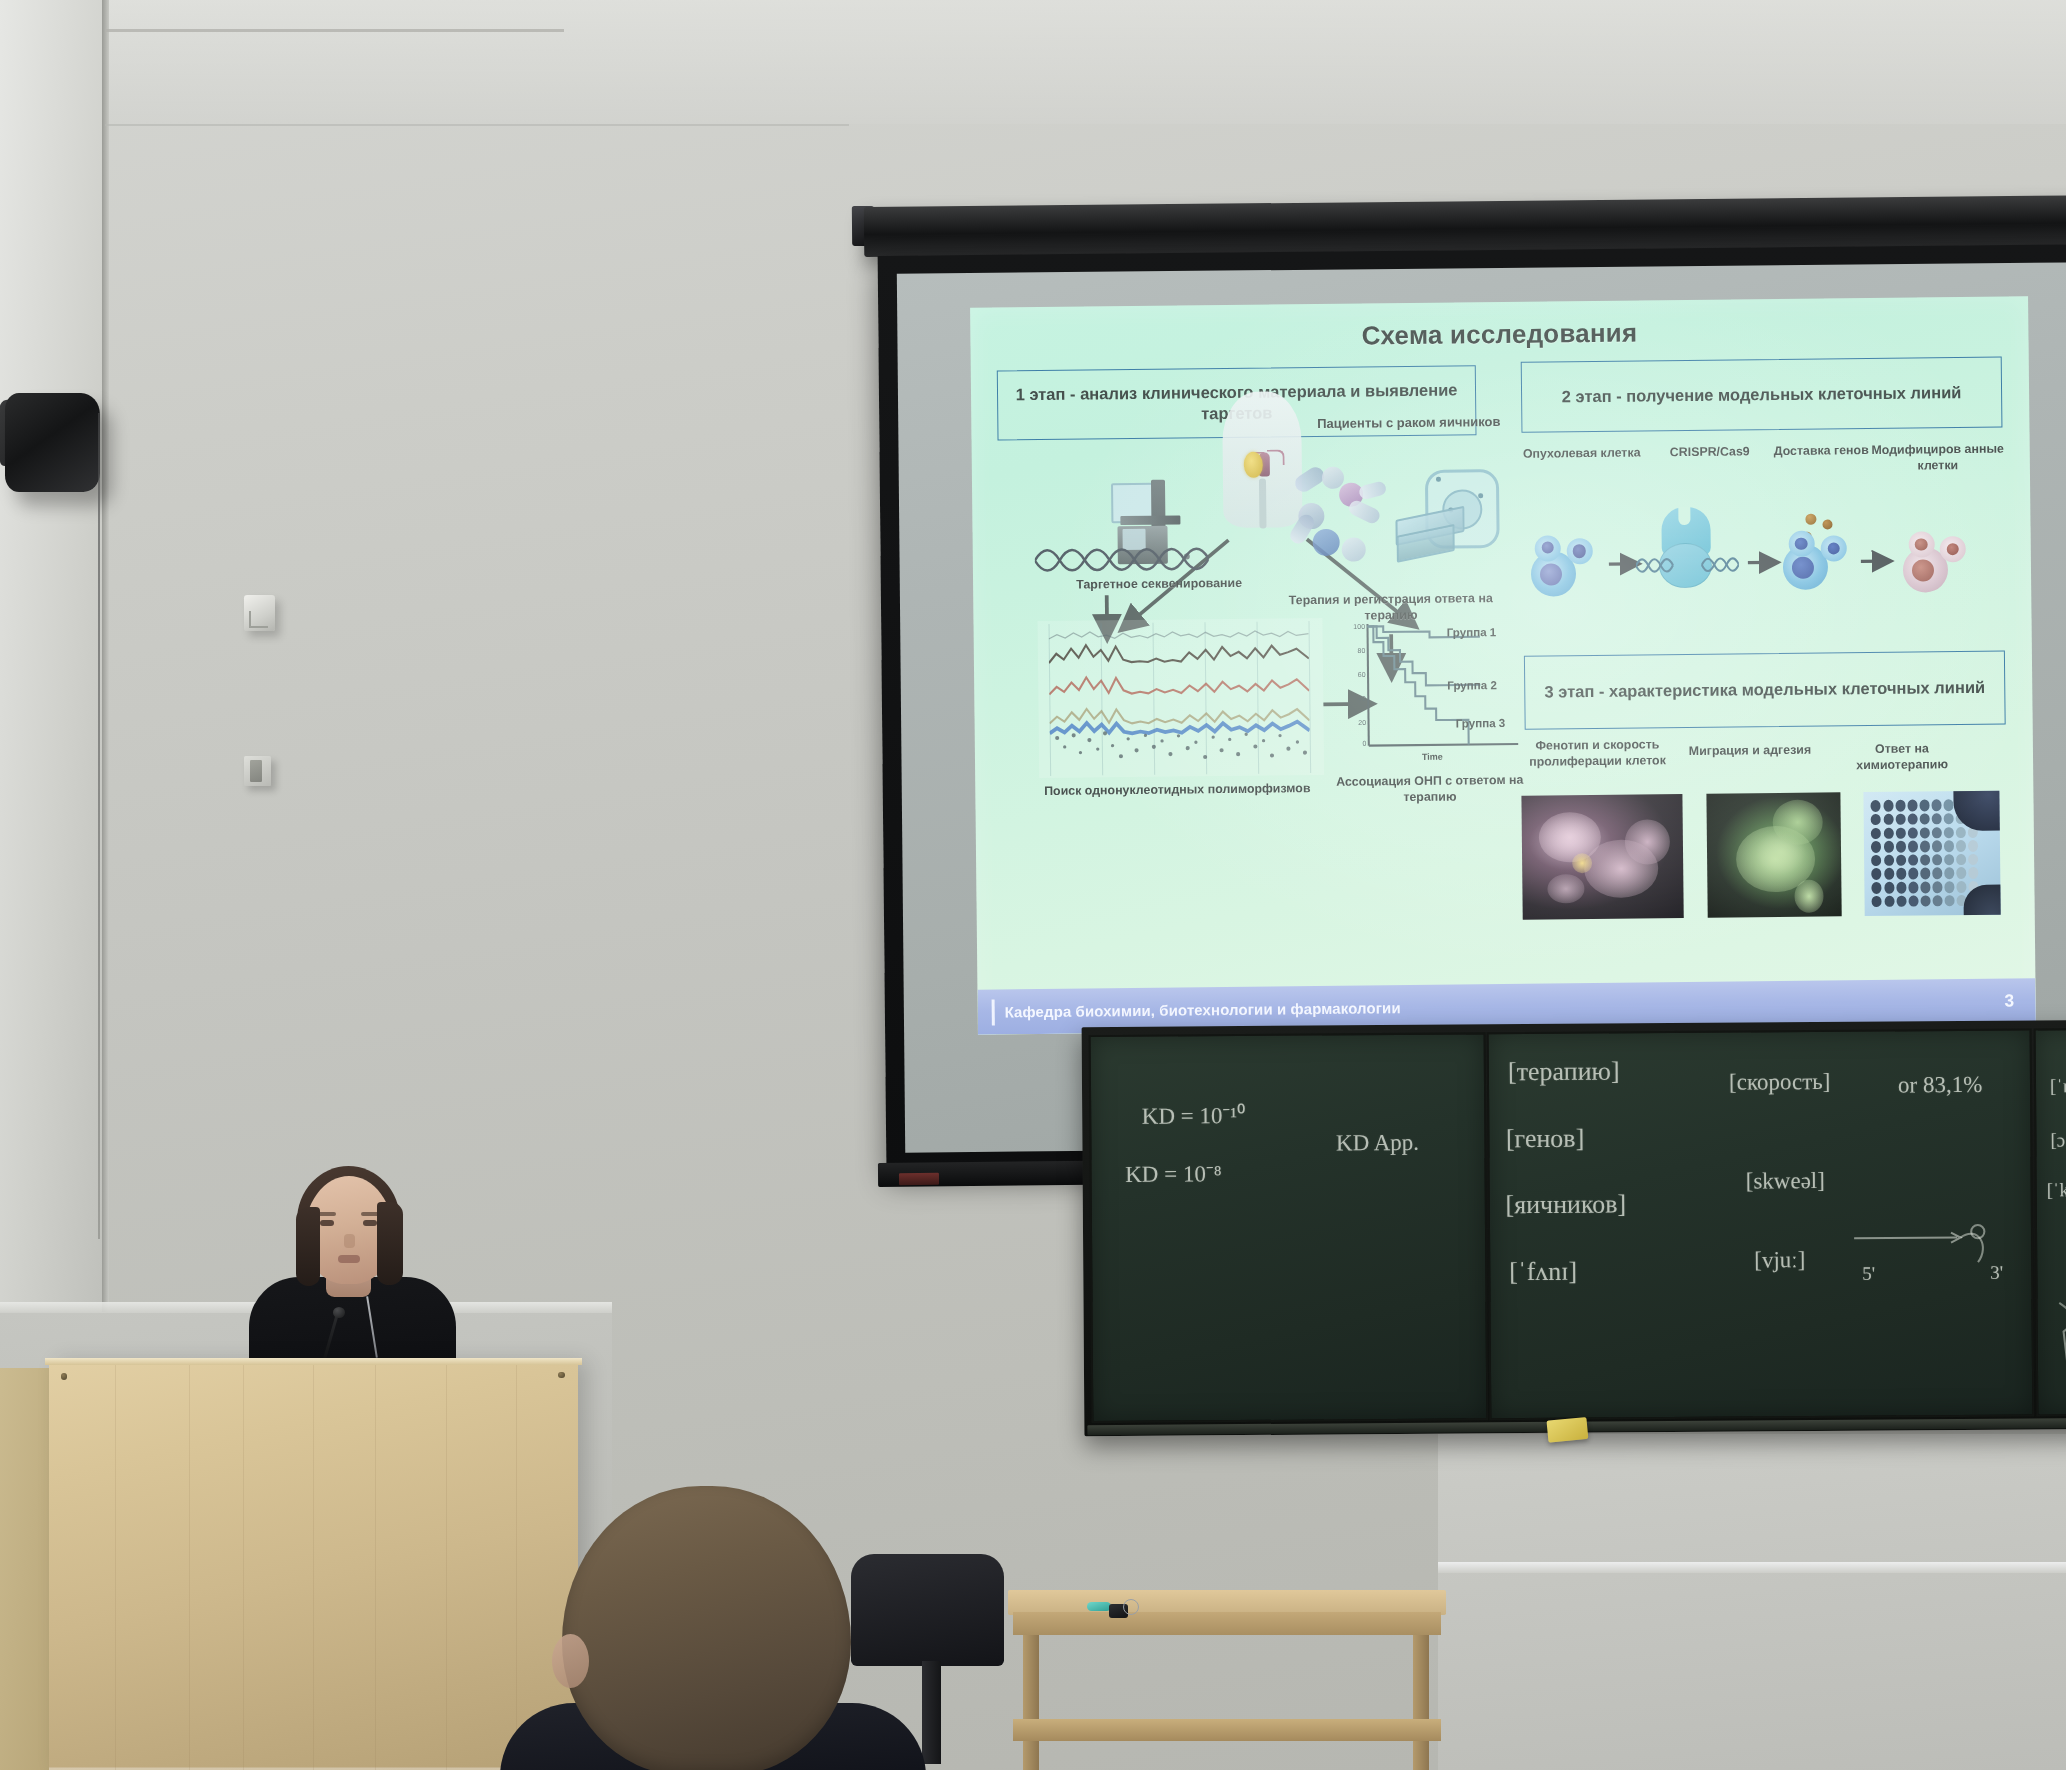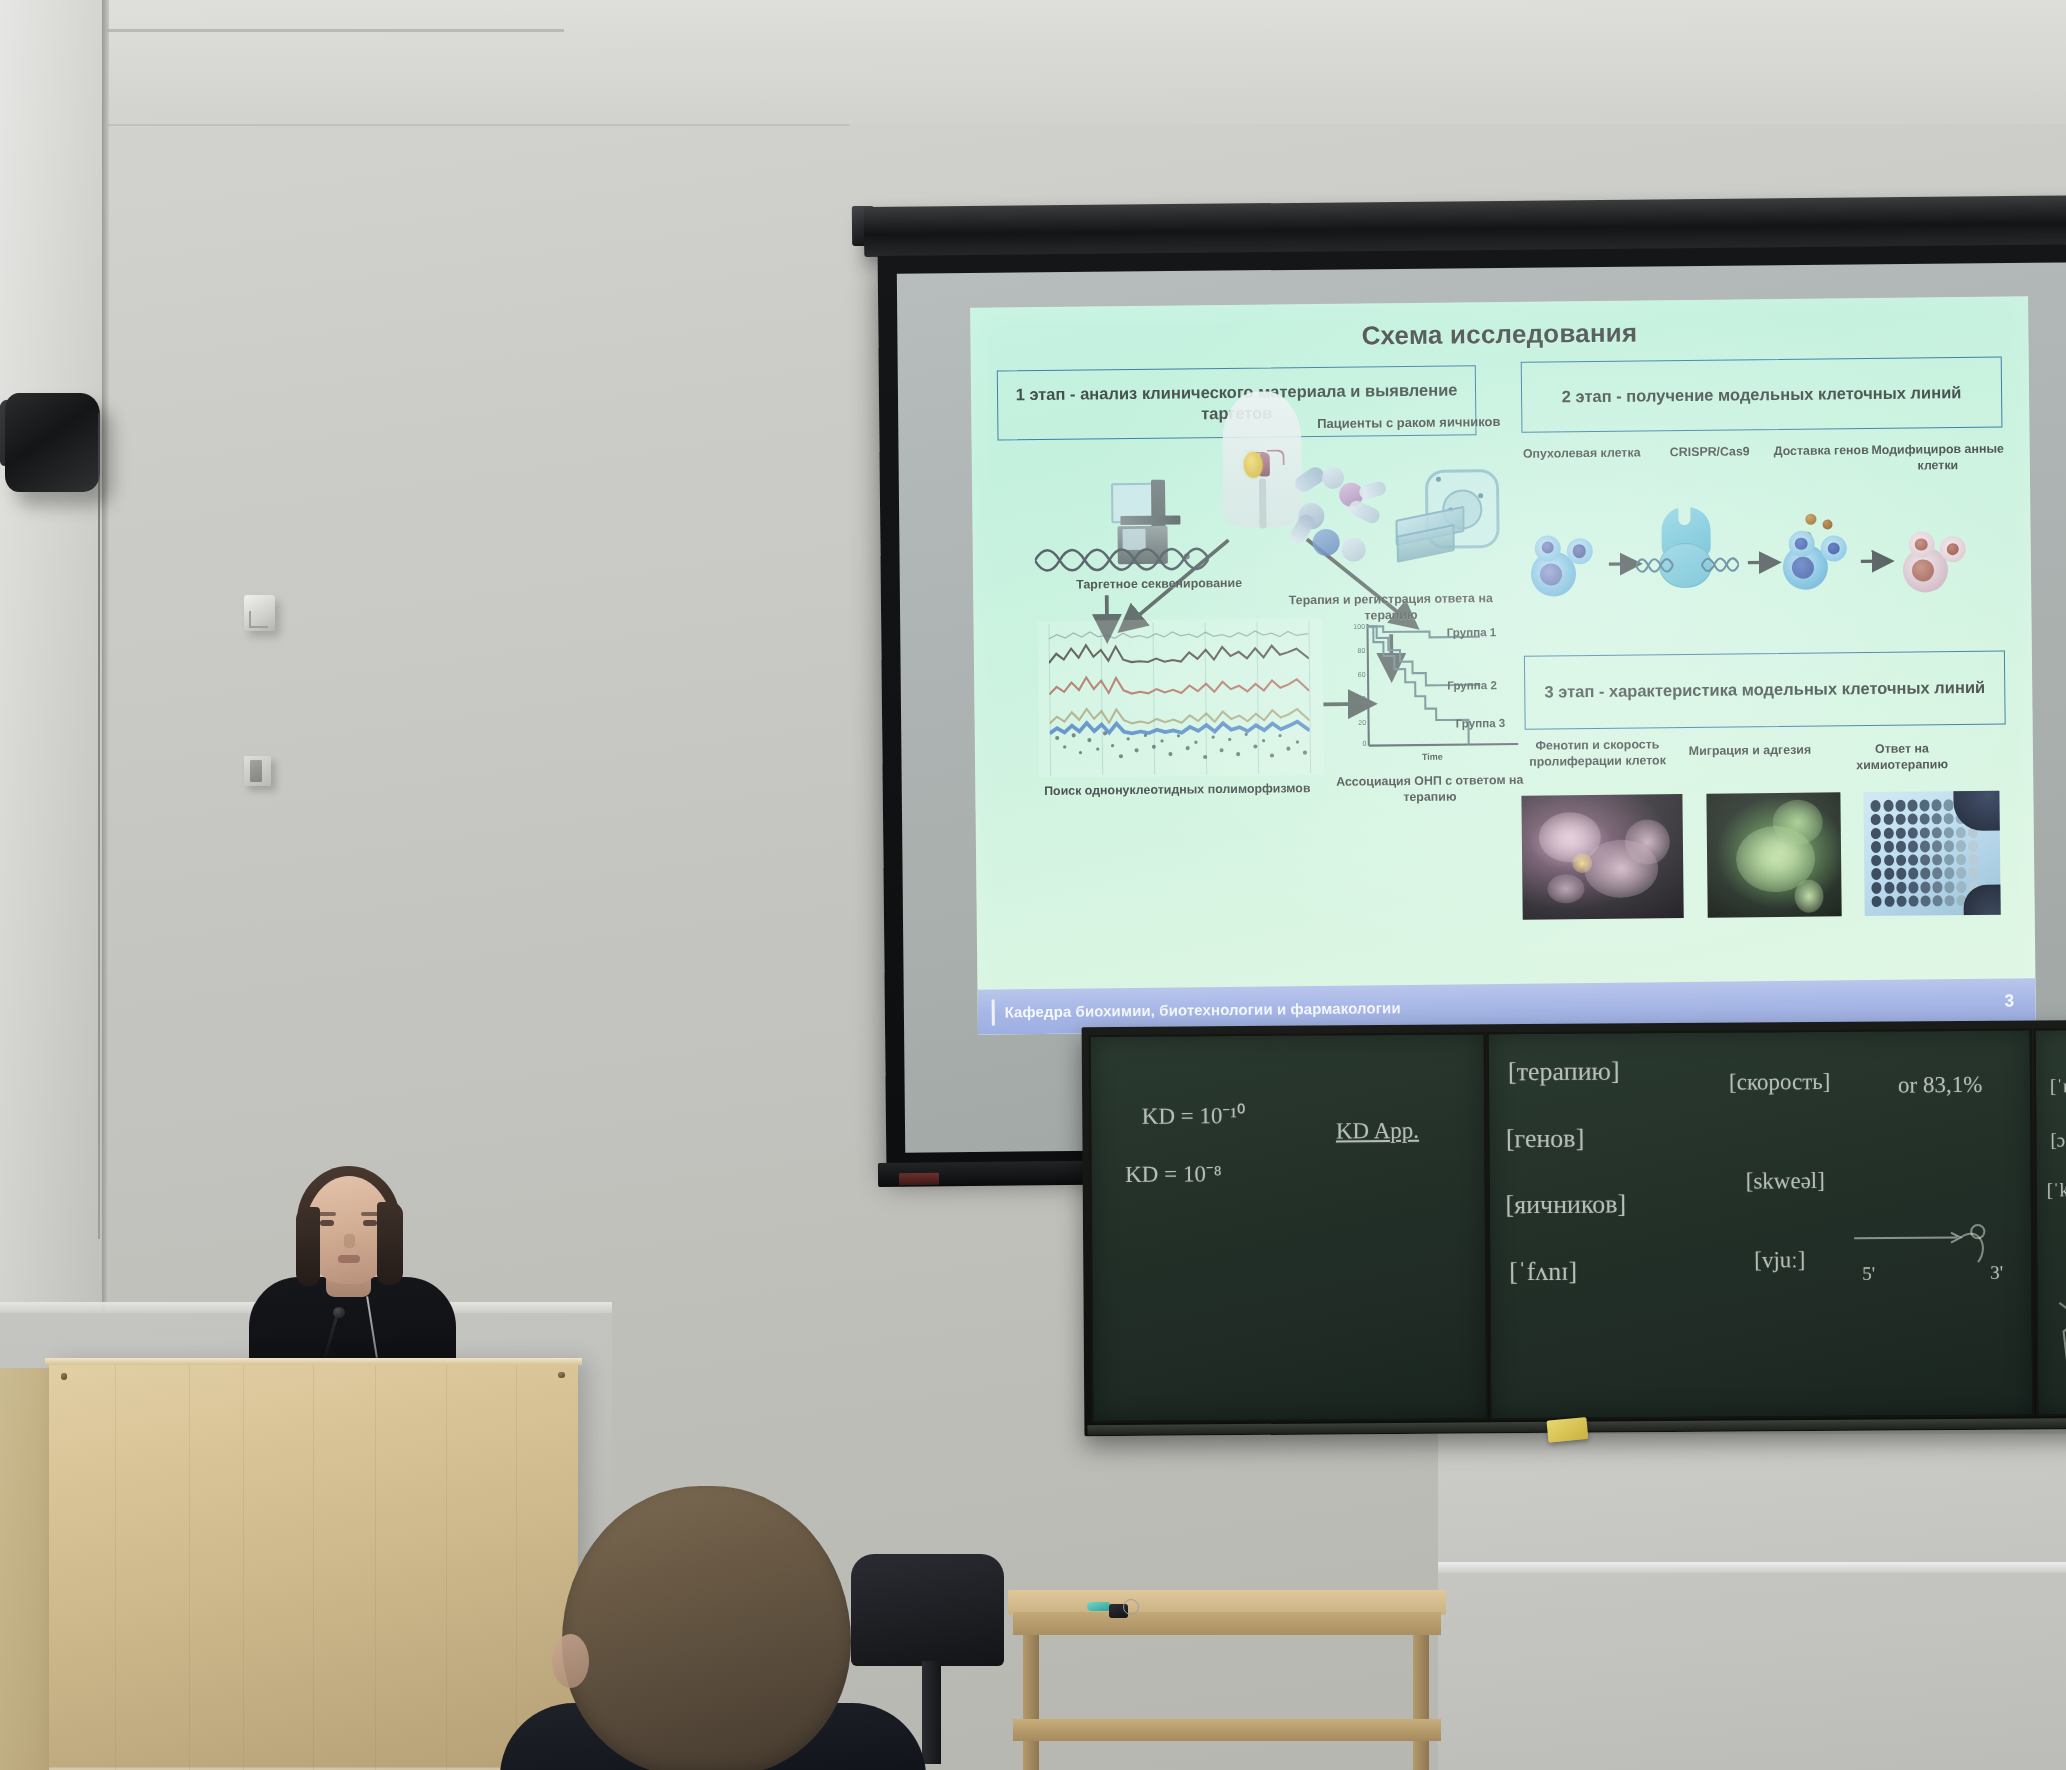--- a/index.html
+++ b/index.html
@@ -727,21 +727,21 @@
       <div class="footer-text">Кафедра биохимии, биотехнологии и фармакологии</div>
       <div class="footer-num">3</div>
     </div>
   </div>
 
   <div class="chalkboard-wrap">
     <div class="cb-frame"></div>
     <div class="cb-panel" id="cb-p1">
       <div class="chalk chalk-md" style="left:51px;top:62px;">KD = 10⁻¹⁰</div>
       <div class="chalk chalk-md" style="left:34px;top:120px;">KD = 10⁻⁸</div>
-      <div class="chalk chalk-md" style="left:245px;top:83px;text-decoration:underline;">KD App.</div>
+      <div class="chalk chalk-md" style="left:245px;top:95px;">KD App.</div>
     </div>
     <div class="cb-panel" id="cb-p2">
       <div class="chalk chalk-lg" style="left:19px;top:23px;">[терапию]</div>
       <div class="chalk chalk-lg" style="left:16.5px;top:90px;">[генов]</div>
       <div class="chalk chalk-lg" style="left:15.7px;top:156px;">[яичников]</div>
       <div class="chalk chalk-lg" style="left:19px;top:223px;">[ˈfʌnɪ]</div>
       <div class="chalk chalk-md" style="left:240px;top:37px;">[скорость]</div>
       <div class="chalk chalk-md" style="left:256px;top:136px;">[skweəl]</div>
       <div class="chalk chalk-md" style="left:264px;top:215px;">[vjuː]</div>
       <div class="chalk chalk-md" style="left:409px;top:41px;">or 83,1%</div>

